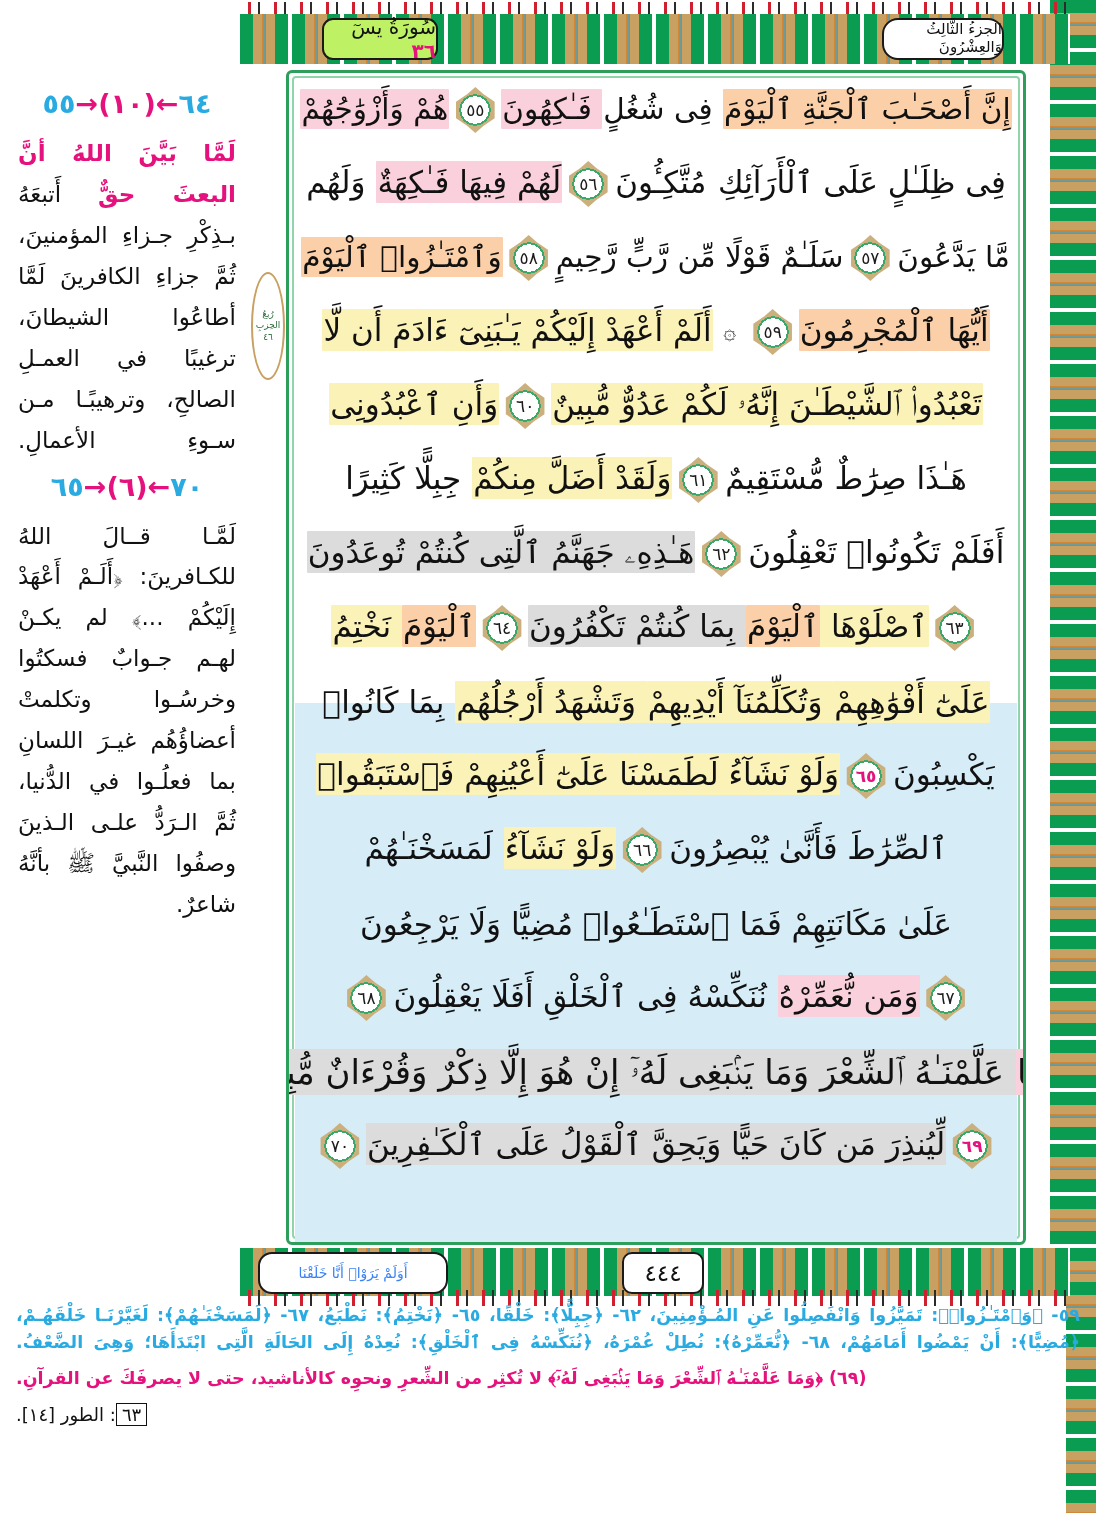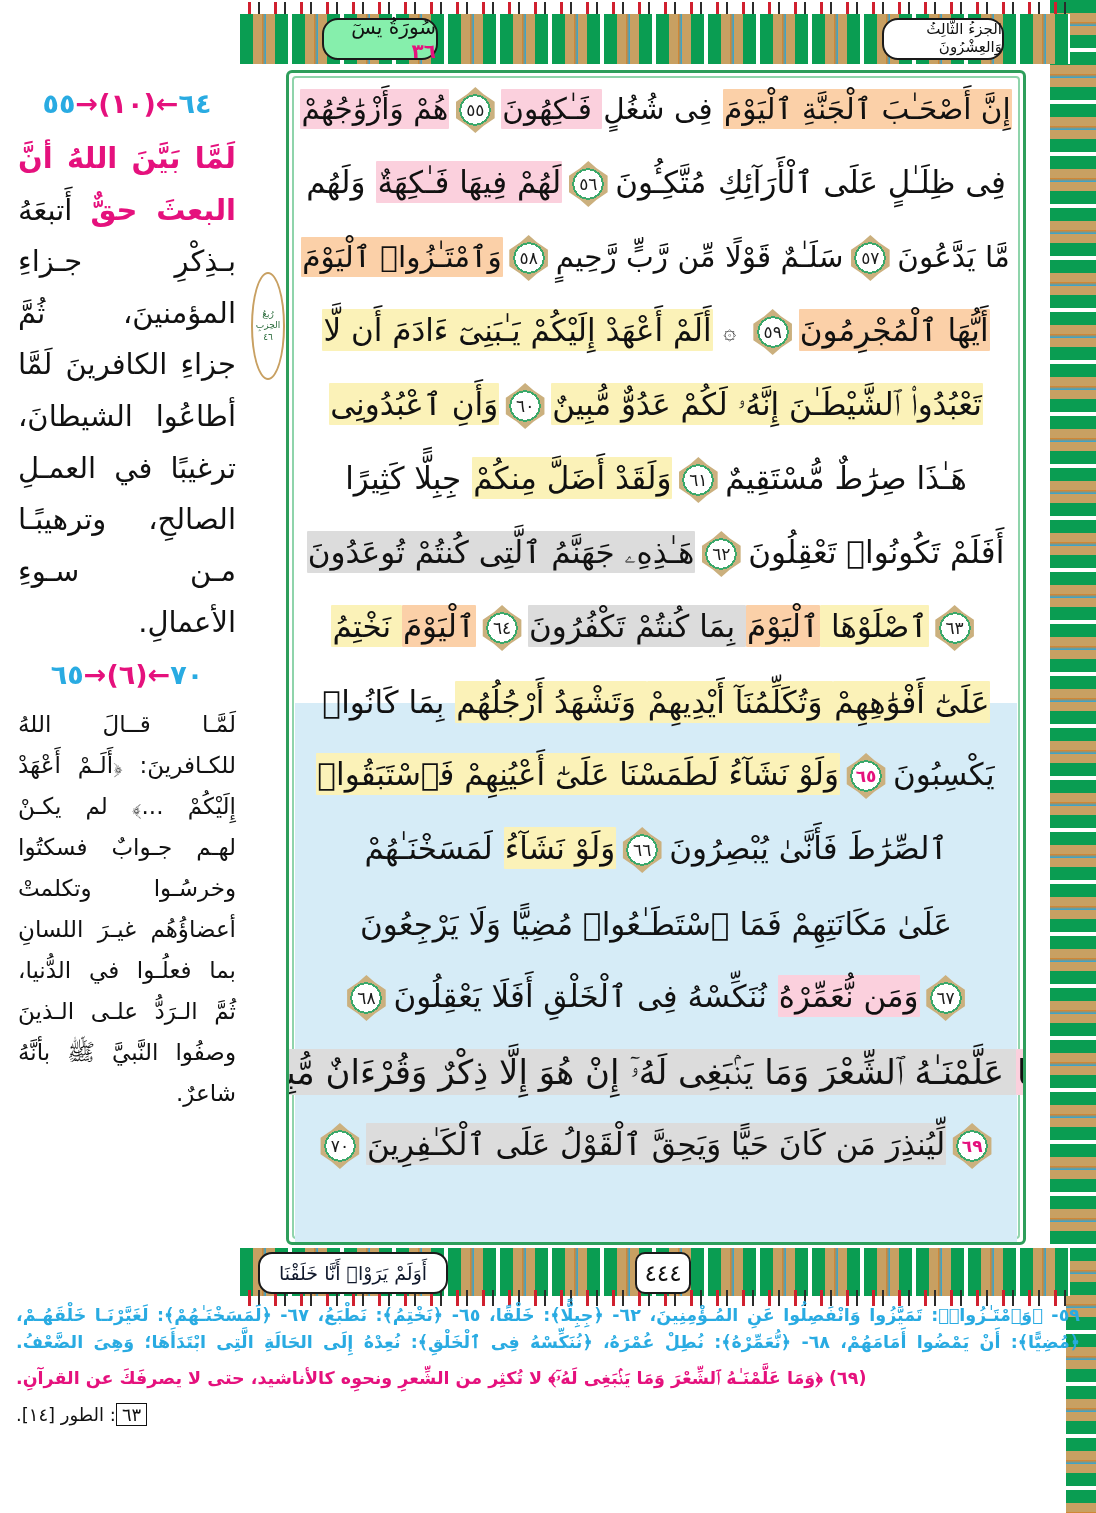--- a/index.html
+++ b/index.html
@@ -213,31 +213,31 @@
     position: absolute;
     background: #ffffff;
     border: 2px solid #1a1a1a;
     border-radius: 14px;
     display: flex;
     align-items: center;
     justify-content: center;
     z-index: 6;
   }
   #catchword { left: 258px; top: 1252px; width: 190px; height: 42px; }
-  #catchword .cw { font-size: 19px; color: #0f172a; direction: rtl; }
-  #page-num-box { left: 635px; top: 1252px; width: 56px; height: 42px; border-radius: 10px; }
+  #catchword .cw { font-size: 14px; color: #3b82f6; direction: rtl; }
+  #page-num-box { left: 622px; top: 1252px; width: 82px; height: 42px; border-radius: 10px; }
   #page-num-box .pn { font-size: 23px; color: #111; }
 
   #surah-cartouche {
     position: absolute;
     left: 322px; top: 18px;
     width: 116px; height: 42px;
-    background: #86efac;
+    background: #bef264;
     border: 2px solid #1a1a1a;
-    border-radius: 16px;
+    border-radius: 11px;
     display: flex; align-items: center; justify-content: flex-end;
     z-index: 6;
   }
   #surah-cartouche .sc { font-size: 20px; color: #111; direction: rtl; }
   #surah-cartouche .sc .snum { color: #e5117d; font-weight: bold; }
 
   #juz-cartouche {
     position: absolute;
     left: 882px; top: 18px;
     width: 122px; height: 42px;
@@ -313,21 +313,21 @@
   <div id="hizb-medal">
     <span class="hz-in">رُبعُ الحِزبِ ٤٦</span>
   </div>
 
   <div id="sidebar">
 
     <div class="side-block">
       <div class="range-line">
         <span class="rnum-blue">٦٤</span><span class="rarrow">←</span><span class="rnum-pink">(١٠)</span><span class="rarrow">→</span><span class="rnum-blue">٥٥</span>
       </div>
-      <div class="side-text" style="font-size: 29px;"><span class="pinktxt">لَمَّا بَيَّنَ اللهُ أنَّ البعثَ حقٌّ</span><span> أَتبعَهُ بـذِكْرِ جـزاءِ المؤمنينَ، ثُمَّ جزاءِ الكافرينَ لَمَّا أطاعُوا الشيطانَ، ترغيبًا في العمـلِ الصالحِ، وترهيبًـا مـن سـوءِ الأعمالِ.</span></div>
+      <div class="side-text" style="font-size: 23px;"><span class="pinktxt">لَمَّا بَيَّنَ اللهُ أنَّ البعثَ حقٌّ</span><span> أَتبعَهُ بـذِكْرِ جـزاءِ المؤمنينَ، ثُمَّ جزاءِ الكافرينَ لَمَّا أطاعُوا الشيطانَ، ترغيبًا في العمـلِ الصالحِ، وترهيبًـا مـن سـوءِ الأعمالِ.</span></div>
     </div>
 
     <div class="side-block" style="">
       <div class="range-line">
         <span class="rnum-blue">٧٠</span><span class="rarrow">←</span><span class="rnum-pink">(٦)</span><span class="rarrow">→</span><span class="rnum-blue">٦٥</span>
       </div>
       <div class="side-text" style="font-size: 23px;"><span>لَمَّـا قــالَ اللهُ للكـافرينَ: ﴿أَلَـمْ أَعْهَدْ إِلَيْكُمْ ...﴾ لم يكـنْ لهـم جـوابٌ فسكتُوا وخرسُـوا وتكلمتْ أعضاؤُهُم غيـرَ اللسانِ بما فعلُـوا في الدُّنيا، ثُمَّ الـرَدُّ علـى الـذينَ وصفُوا النَّبيَّ ﷺ بأنَّهُ شاعرٌ.</span></div>
     </div>
 
   </div>

